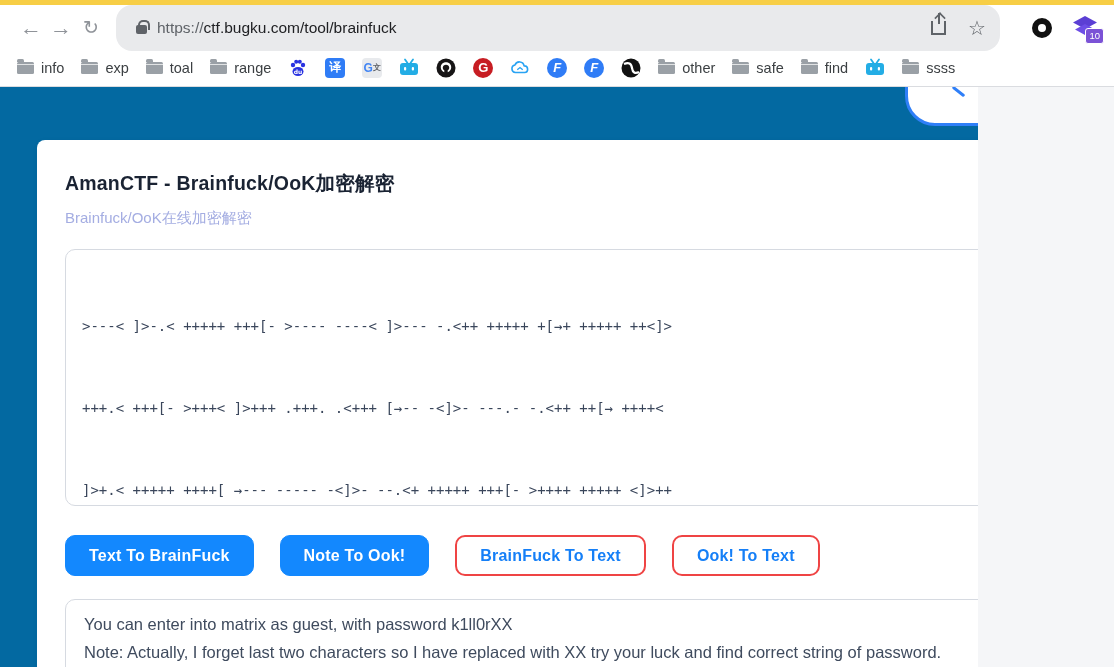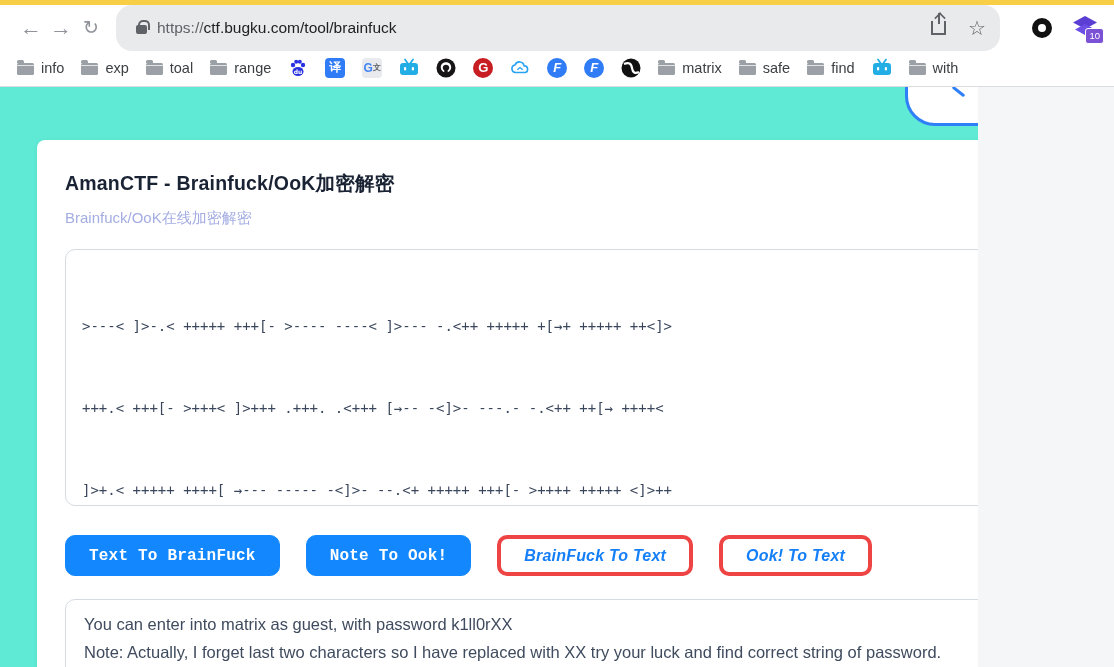--- a/index.html
+++ b/index.html
@@ -21,41 +21,41 @@
   .share-icon { position:relative; width:15px; height:14px; border:2px solid #5f6368; border-top:none; }
   .share-icon::before { content:""; position:absolute; left:4.5px; top:-8px; width:2px; height:11px; background:#5f6368; }
   .share-icon::after { content:""; position:absolute; left:1.5px; top:-8px; width:8px; height:8px; border-top:2px solid #5f6368; border-left:2px solid #5f6368; transform:rotate(45deg) scale(.8); }
   .star-icon { font-size:20px; color:#5f6368; line-height:1; }
   .ext-area { display:flex; align-items:center; gap:20px; margin-left:18px; }
   .ext-black { width:20px; height:20px; border:6px solid #111; border-radius:50%; background:#fff; }
   .ext-purple { position:relative; width:26px; height:24px; }
   .ext-badge { position:absolute; right:-6px; bottom:-4px; background:#7b52d6; color:#fff; font-size:9.5px; line-height:1; padding:2px 3px; border-radius:3px; border:1px solid #fff; }
 
   .bookmarks { height:35px; display:flex; align-items:center; padding:0 14px; gap:11px; }
-  .bm { display:flex; align-items:center; gap:7px; font-size:14.5px; color:#3c4043; cursor:pointer; padding:0 3px; white-space:nowrap; }
+  .bm { display:flex; align-items:flex-start; gap:7px; font-size:14.5px; color:#3c4043; cursor:pointer; padding:0 3px; white-space:nowrap; }
   .folder { position:relative; width:17px; height:12px; background:#9aa0a6; border-radius:1.5px; margin-top:2px; }
   .folder::before { content:""; position:absolute; top:-3px; left:0; width:7px; height:3px; background:#9aa0a6; border-radius:1.5px 1.5px 0 0; }
   .folder::after { content:""; position:absolute; top:2px; left:0; width:17px; height:1.5px; background:#fff; opacity:.7; }
   .fav { width:20px; height:20px; display:flex; align-items:center; justify-content:center; border-radius:4px; font-weight:bold; }
 
   
-  .page { position:absolute; top:87px; left:0; width:978px; height:580px; background:#5eead4; overflow:hidden; }
+  .page { position:absolute; top:87px; left:0; width:978px; height:580px; background:#0369a1; overflow:hidden; }
   .float-search { position:absolute; top:-29px; right:-52px; width:125px; height:68px; background:#fff; border:3px solid #2f7ff8; border-radius:30px; z-index:2; }
   .float-handle { position:absolute; top:3px; right:12px; width:15px; height:3px; background:#2f7ff8; transform:rotate(38deg); border-radius:2px; z-index:2; }
 
   .card { position:absolute; left:37px; top:53px; width:1160px; height:700px; background:#fff; border-radius:8px; box-shadow:0 1px 5px rgba(30,40,70,.07); padding:30px 28px; }
   .card h1 { font-size:19.5px; font-weight:bold; color:#1a2333; letter-spacing:.2px; }
   .subtitle { margin-top:12px; font-size:15px; color:#a4ade2; }
 
   .codebox { margin-top:21px; width:1085px; height:257px; border:1px solid #d6dae1; border-radius:10px; padding:9px 16px; font-family:"DejaVu Sans Mono","Liberation Mono",monospace; font-size:14px; line-height:27.2px; color:#3a465b; white-space:pre; overflow:hidden; cursor:text; }
 
   .btnrow { margin-top:29px; display:flex; gap:26px; align-items:center; }
   .btn { height:41px; padding:0 23px; border-radius:10px; font-size:16px; font-weight:bold; font-family:inherit; cursor:pointer; letter-spacing:.2px; }
-  .btn.primary { background:#1388fe; border:1px solid #1388fe; color:#fff;font-family:Liberation Mono, monospace; }
-  .btn.outline { background:#fff; border:4px solid #ef4444; color:#157ff7;font-style:italic; }
+  .btn.primary { background:#1388fe; border:1px solid #1388fe; color:#fff; }
+  .btn.outline { background:#fff; border:2px solid #ef4444; color:#157ff7; }
 
   .resultbox { margin-top:23px; width:1085px; height:120px; border:1px solid #d6dae1; border-radius:10px; padding:11px 18px; font-size:16.5px; color:#3f4b5e; line-height:27.5px; }
 </style>
 </head>
 <body>
 
 <div class="chrome">
   <div class="yellowbar"></div>
 
   <div class="toolbar">
@@ -150,42 +150,42 @@
     </div>
     <div class="bm">
       <svg class="fav" width="20" height="20" viewBox="0 0 20 20">
         <circle cx="10" cy="10" r="9.5" fill="#111"></circle>
         <path d="M3 6 q7 -3 8 4 q1 7 7 4" fill="none" stroke="#fff" stroke-width="2.2"></path>
       </svg>
     </div>
 
     <div class="bm">
         <span class="folder"></span>
-        <span>matrix</span>
+        <span>other</span>
       </div>
     <div class="bm">
         <span class="folder"></span>
         <span>safe</span>
       </div>
     <div class="bm">
         <span class="folder"></span>
         <span>find</span>
       </div>
     <div class="bm">
       <svg class="fav" width="20" height="20" viewBox="0 0 20 20">
         <rect x="1" y="5" width="18" height="12" rx="3" fill="#23ade5"></rect>
         <line x1="6" y1="1.5" x2="8.5" y2="5" stroke="#23ade5" stroke-width="1.8" stroke-linecap="round"></line>
         <line x1="14" y1="1.5" x2="11.5" y2="5" stroke="#23ade5" stroke-width="1.8" stroke-linecap="round"></line>
         <rect x="5" y="9" width="2.2" height="3.5" rx="1" fill="#fff"></rect>
         <rect x="12.8" y="9" width="2.2" height="3.5" rx="1" fill="#fff"></rect>
       </svg>
     </div>
     <div class="bm">
         <span class="folder"></span>
-        <span>with</span>
+        <span>ssss</span>
       </div>
   </div>
 </div>
 
 <div class="page">
   <div class="float-search"></div>
   <div class="float-handle"></div>
 
   <div class="card">
     <h1>AmanCTF - Brainfuck/OoK加密解密</h1>

